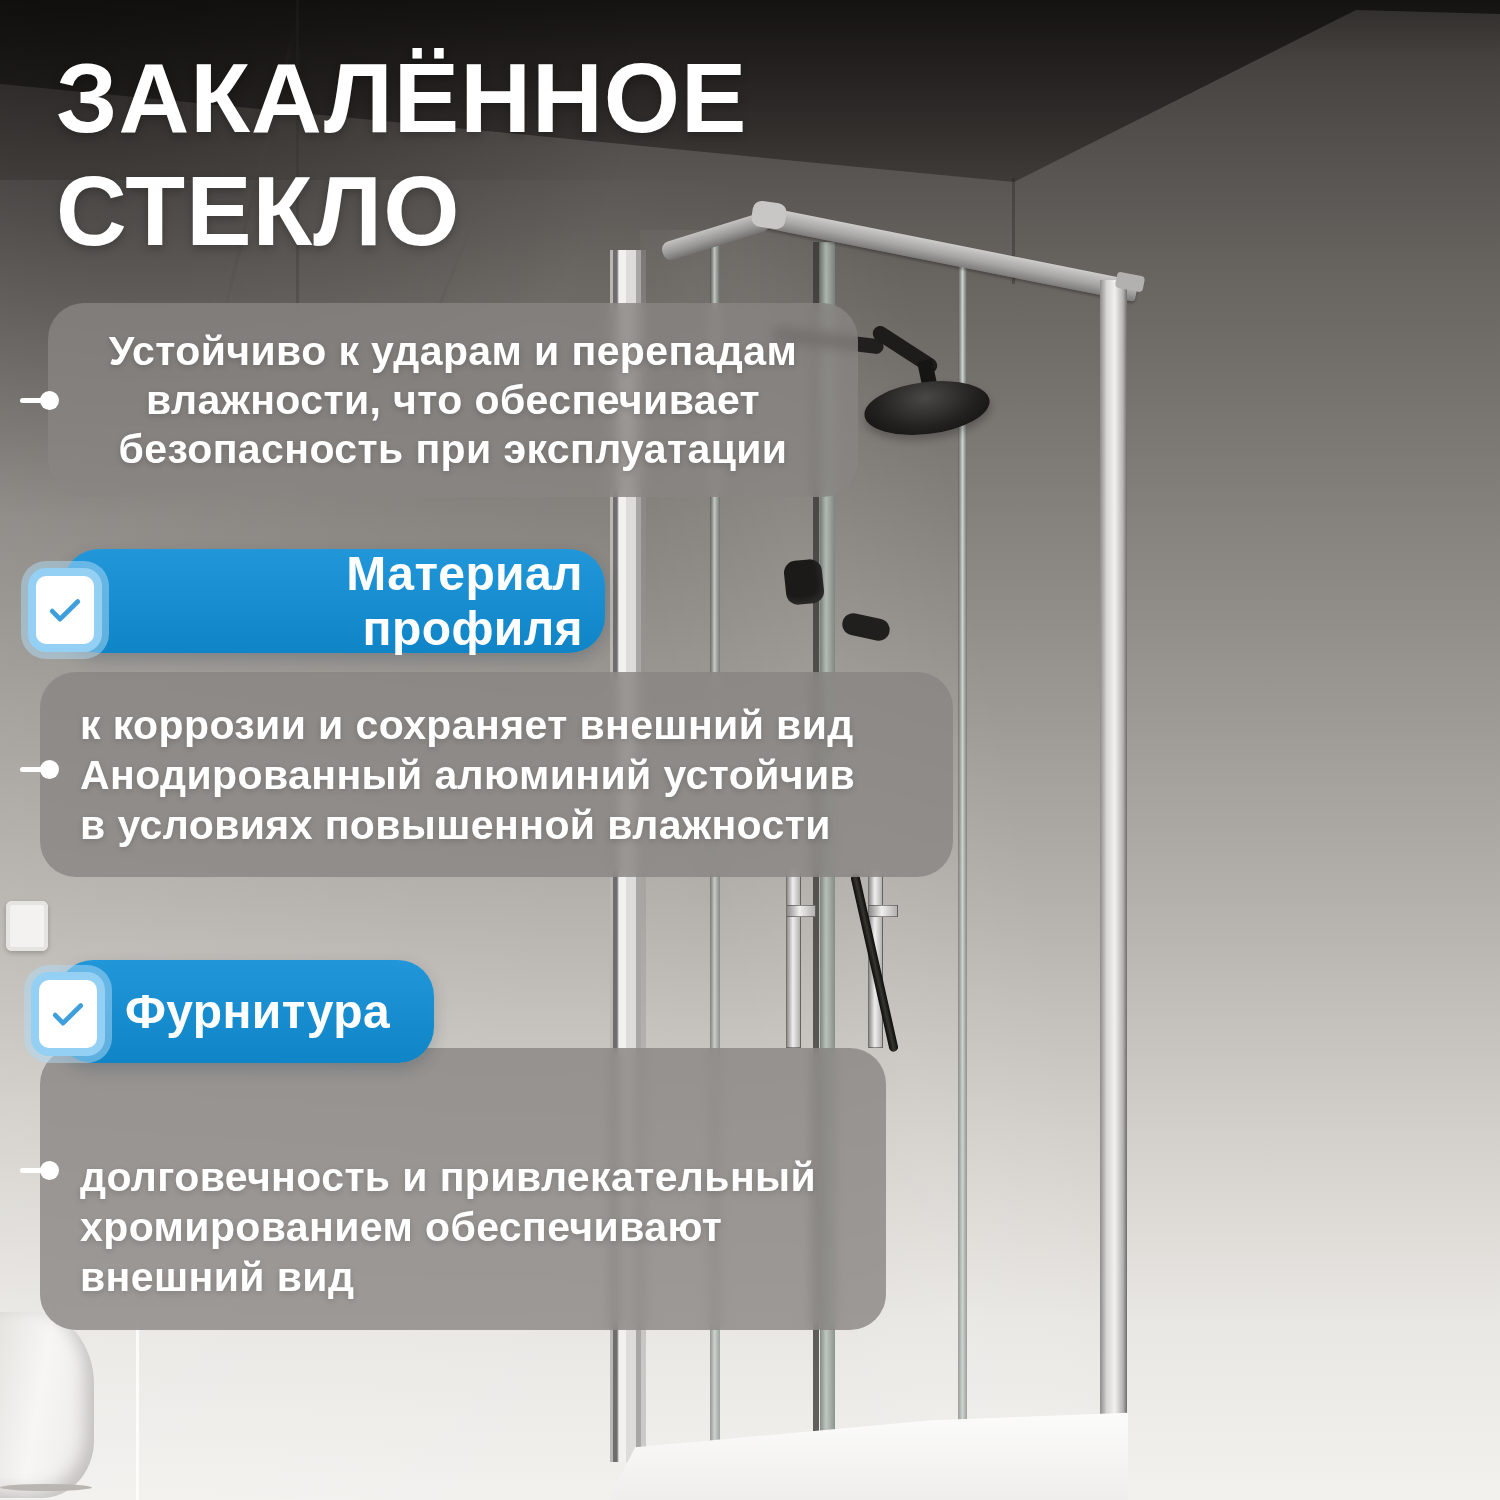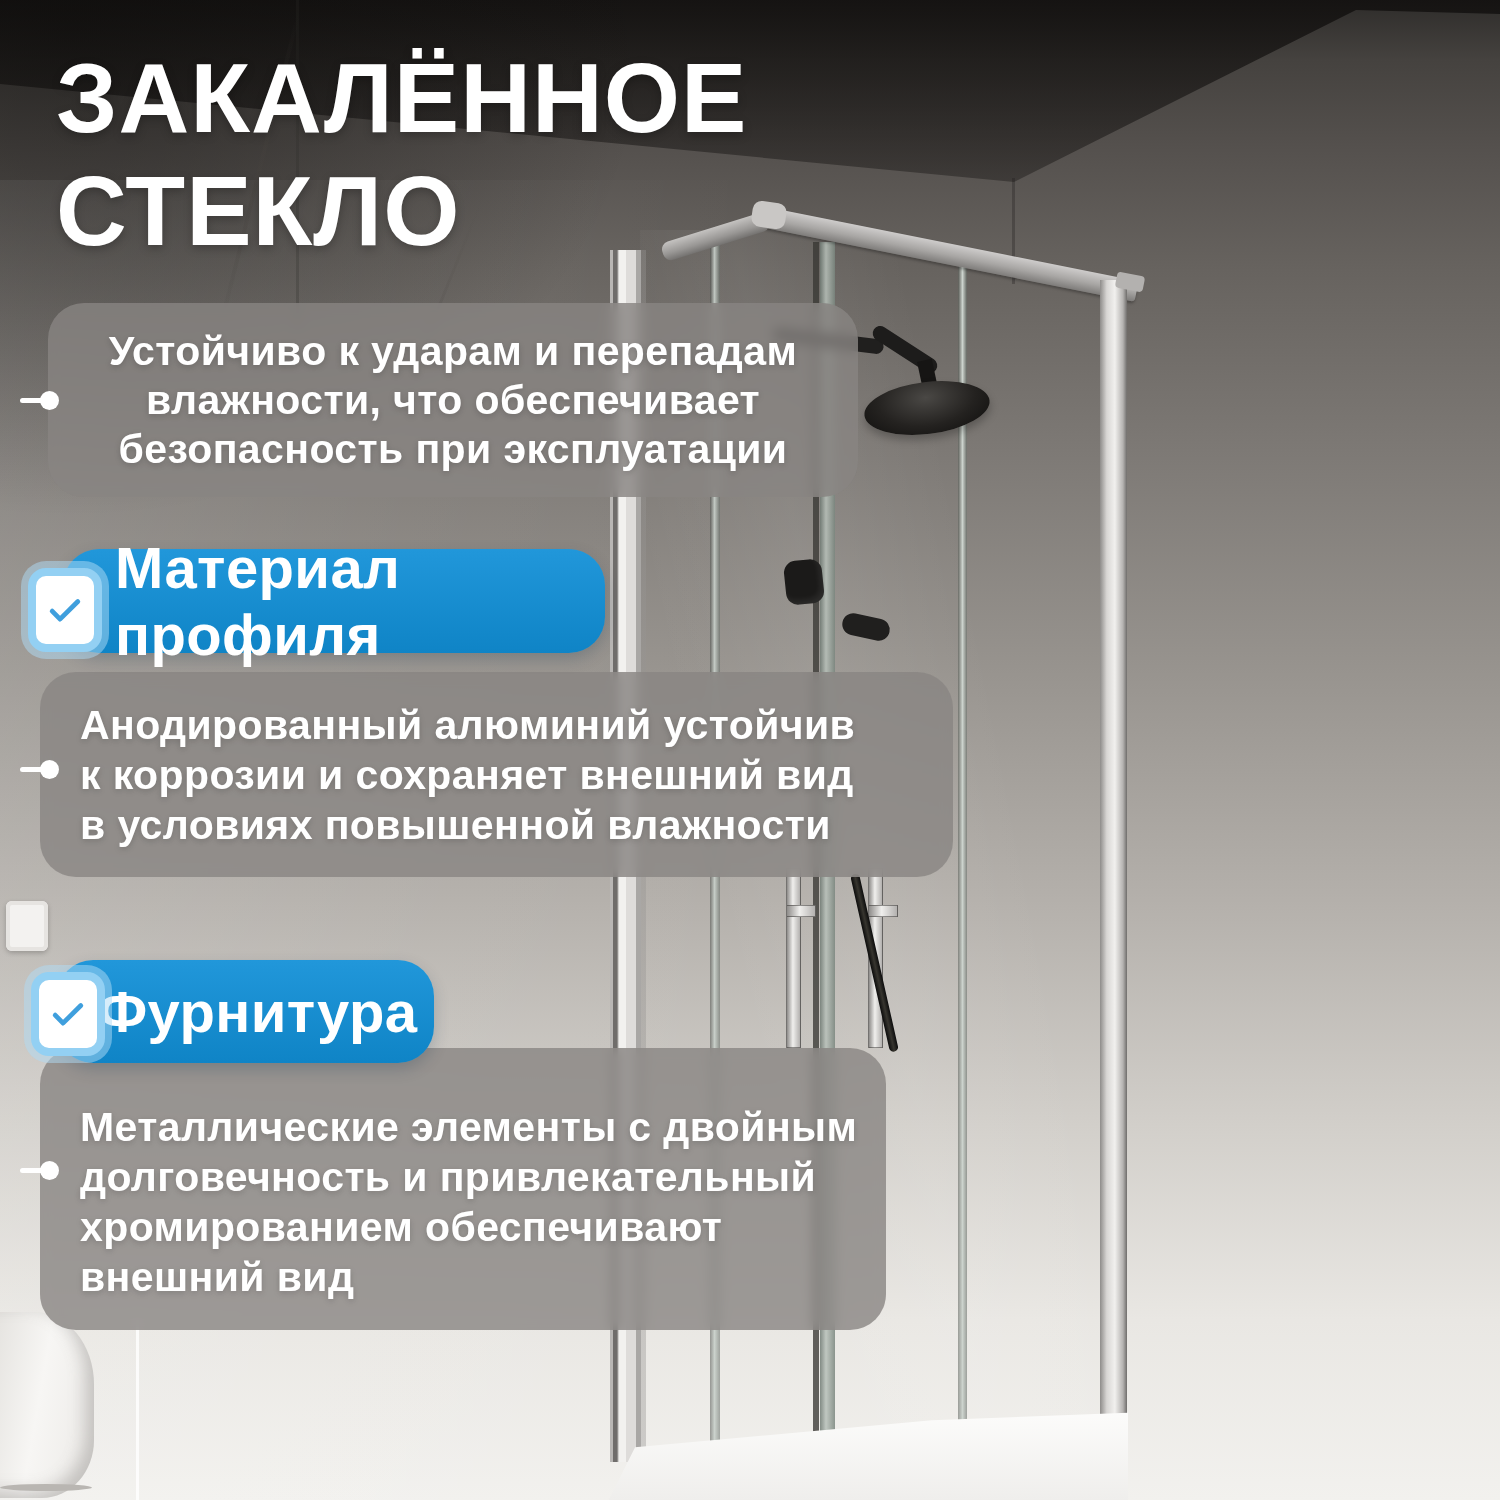--- a/index.html
+++ b/index.html
@@ -85,22 +85,22 @@
     display:flex;flex-direction:column;justify-content:center;
     color:#fff;font-weight:bold;font-size:41px;line-height:49px;letter-spacing:0.4px;
     padding:0 40px;box-sizing:border-box;text-shadow:0 2px 6px rgba(0,0,0,0.18);}
   .card .line{white-space:nowrap;}
   .card1{left:48px;top:303px;width:810px;height:194px;align-items:center;}
   .card2{left:40px;top:672px;width:913px;height:205px;line-height:50px;}
   .card3{left:40px;top:1048px;width:846px;height:282px;line-height:50px;
     justify-content:flex-end;padding-bottom:28px;}
   .badge{z-index:7;border-radius:36px;display:flex;align-items:center;justify-content:center;
     background:linear-gradient(180deg,#2197da,#0f84c6);
-    color:#fff;font-weight:bold;font-size:58px;letter-spacing:0.4px;
-    box-shadow:0 6px 16px rgba(0,40,70,0.20);box-sizing:border-box;}
+    color:#fff;font-weight:bold;font-size:48px;letter-spacing:0.4px;
+    box-shadow:0 6px 16px rgba(0,40,70,0.20);box-sizing:border-box;text-align:right;}
   .badge1{left:63px;top:549px;width:542px;height:104px;padding-left:52px;padding-right:22px;}
   .badge2{left:57px;top:960px;width:377px;height:103px;padding-left:36px;padding-right:12px;}
   .checkbox{z-index:8;width:58px;height:68px;border-radius:18px;background:#fff;
     border:8px solid #93d0f3;box-shadow:0 0 0 7px rgba(176,219,246,0.50);
     display:flex;align-items:center;justify-content:center;}
   .cb1{left:28px;top:568px;}
   .cb2{left:31px;top:972px;}
   .checkbox svg{width:44px;height:44px;}
   .dot{width:19px;height:19px;border-radius:50%;background:#fff;z-index:6;}
   .dot-line{height:5px;width:30px;border-radius:3px;background:#fff;z-index:6;}
@@ -163,38 +163,37 @@
   <div class="abs badge badge1">
     <span>Материал профиля</span>
   </div>
   <div class="abs checkbox cb1">
     <svg viewBox="0 0 24 24">
       <path d="M5 12.6l4.3 4.4L19 7.4" fill="none" stroke="#3f9fdd" stroke-width="2.6" stroke-linecap="round" stroke-linejoin="round"></path>
     </svg>
   </div>
 
   <div class="abs card card2">
+    <div class="line">к коррозии и сохраняет внешний вид</div>
     <div class="line">Анодированный алюминий устойчив</div>
-    <div class="line">к коррозии и сохраняет внешний вид</div>
     <div class="line">в условиях повышенной влажности</div>
   </div>
   <div class="abs dot-line" style="left:20px;top:767px;"></div>
   <div class="abs dot" style="left:40px;top:760px;"></div>
 
   <div class="abs badge badge2">
     <span>Фурнитура</span>
   </div>
   <div class="abs checkbox cb2">
     <svg viewBox="0 0 24 24">
       <path d="M5 12.6l4.3 4.4L19 7.4" fill="none" stroke="#3f9fdd" stroke-width="2.6" stroke-linecap="round" stroke-linejoin="round"></path>
     </svg>
   </div>
 
   <div class="abs card card3">
-    <div class="line">Металлические элементы с двойным</div>
     <div class="line">долговечность и привлекательный</div>
     <div class="line">хромированием обеспечивают</div>
     <div class="line">внешний вид</div>
   </div>
   <div class="abs dot-line" style="left:20px;top:1168px;"></div>
   <div class="abs dot" style="left:40px;top:1161px;"></div>
 
 </div>
 
 </body></html>

